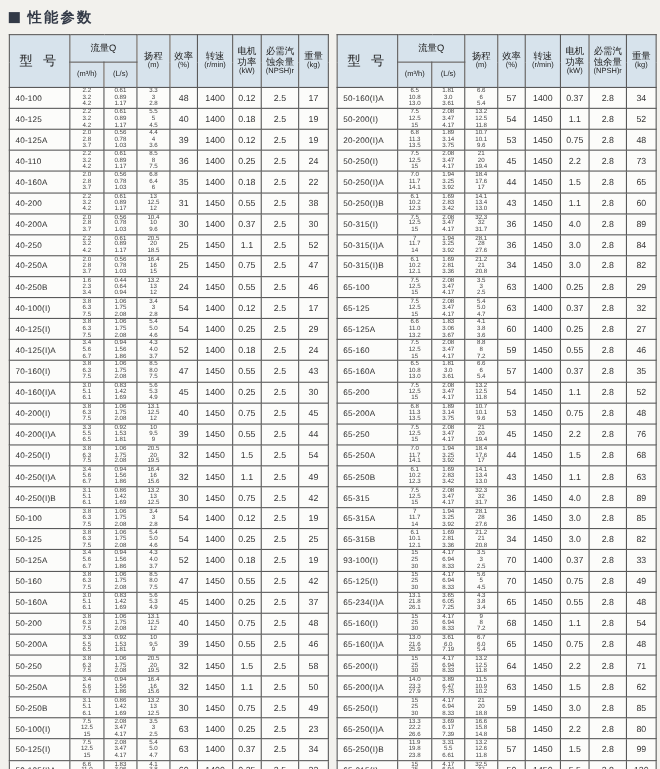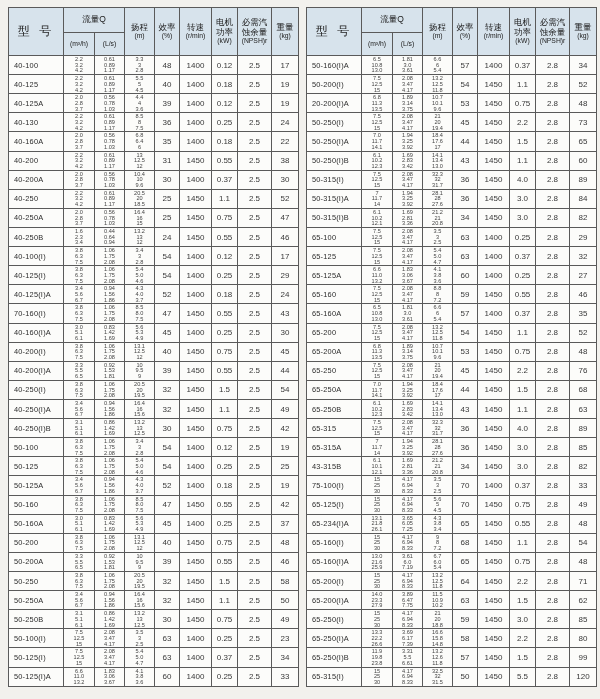--- a/index.html
+++ b/index.html
@@ -73,20 +73,24 @@
   }
   td.num{
     font-size:8px;
     color:#383838;
   }
 </style>
 </head>
 <body>
 
 <div class="page">
+  <div class="title-row">
+    <span class="bullet"></span>
+    <span class="title-text">性能参数</span>
+  </div>
 
   <div class="tables">
 
     <table class="spec">
       <colgroup>
         <col class="c-model">
           <col class="c-m3h">
           <col class="c-ls">
           <col class="c-m">
         <col class="c-eff">
@@ -185,21 +189,21 @@
             <td class="tri">4.4
 4
 3.6</td>
             <td class="num">39</td>
             <td class="num">1400</td>
             <td class="num">0.12</td>
             <td class="num">2.5</td>
             <td class="num">19</td>
           </tr>
           <tr>
-            <td class="model">40-130</td>
+            <td class="model">40-110</td>
             <td class="tri">2.2
 3.2
 4.2</td>
             <td class="tri">0.61
 0.89
 1.17</td>
             <td class="tri">8.5
 8
 7.5</td>
             <td class="num">36</td>
@@ -1112,38 +1116,38 @@
             <td class="tri">28.1
 28
 27.6</td>
             <td class="num">36</td>
             <td class="num">1450</td>
             <td class="num">3.0</td>
             <td class="num">2.8</td>
             <td class="num">85</td>
           </tr>
           <tr>
-            <td class="model">43-315B</td>
+            <td class="model">65-315B</td>
             <td class="tri">6.1
 10.1
 12.1</td>
             <td class="tri">1.69
 2.81
 3.36</td>
             <td class="tri">21.2
 21
 20.8</td>
             <td class="num">34</td>
             <td class="num">1450</td>
             <td class="num">3.0</td>
             <td class="num">2.8</td>
             <td class="num">82</td>
           </tr>
           <tr>
-            <td class="model">75-100(I)</td>
+            <td class="model">93-100(I)</td>
             <td class="tri">15
 25
 30</td>
             <td class="tri">4.17
 6.94
 8.33</td>
             <td class="tri">3.5
 3
 2.5</td>
             <td class="num">70</td>

